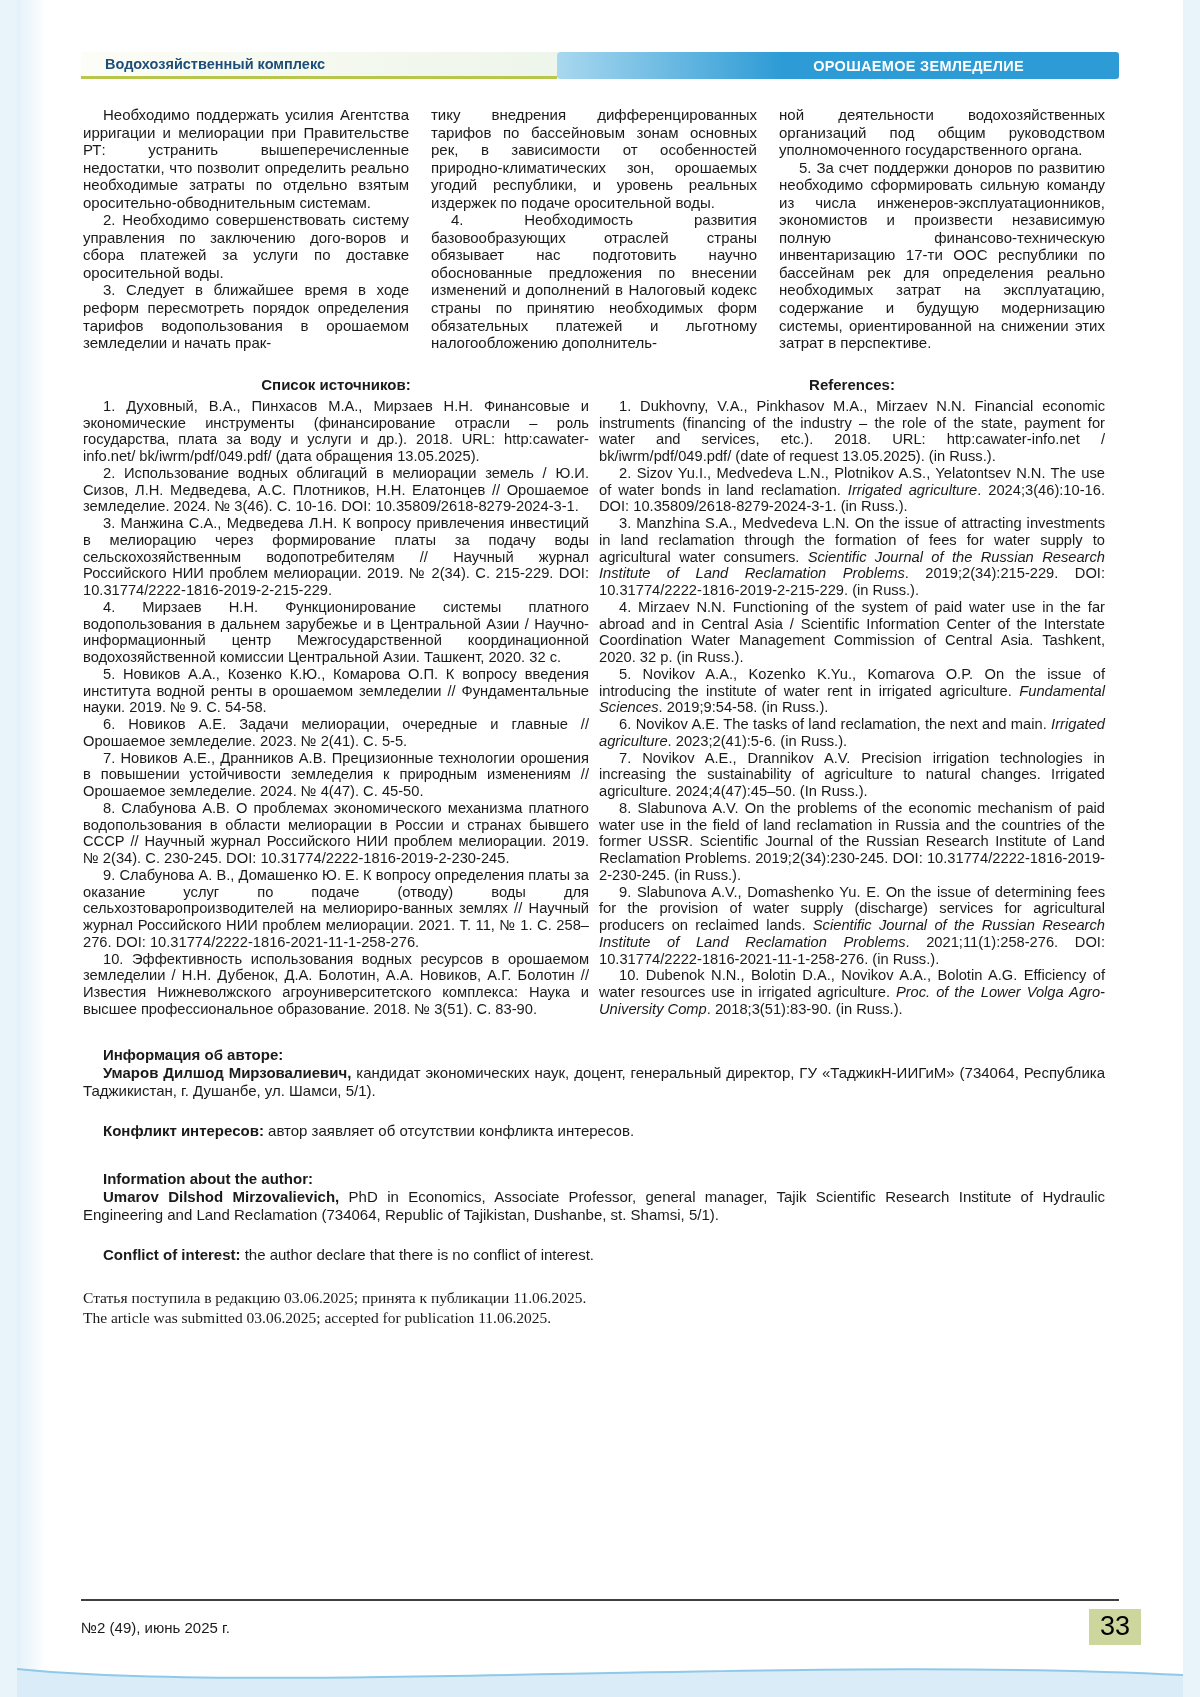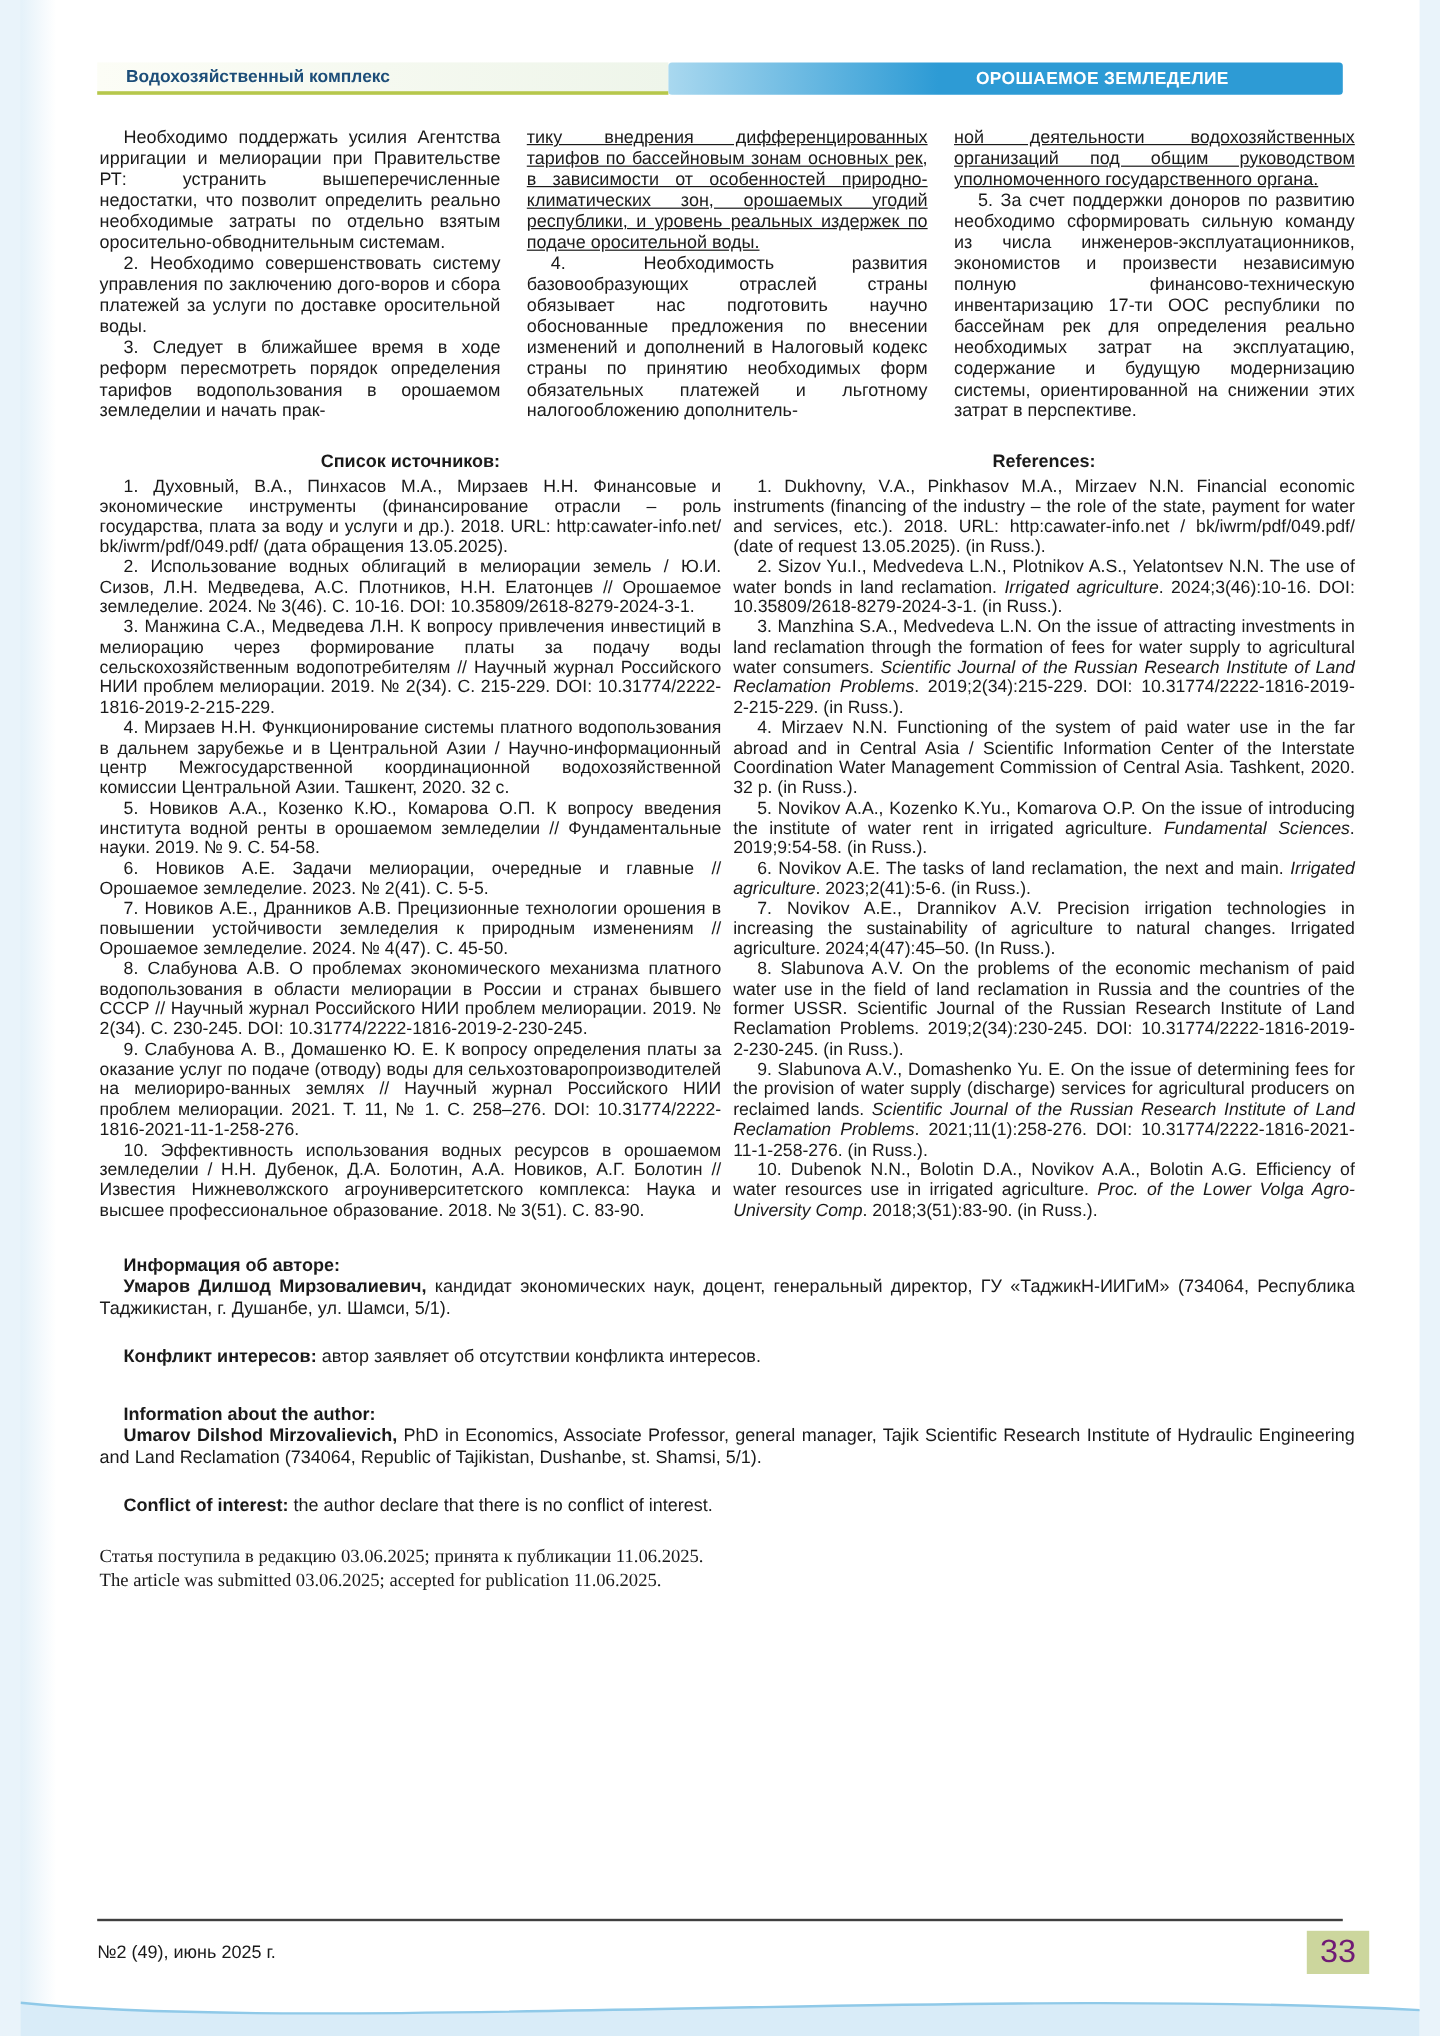--- a/index.html
+++ b/index.html
@@ -14,46 +14,46 @@
     flex:1;display:flex;align-items:center;padding-left:24px;
     border-bottom:3px solid #b6c74b;background:linear-gradient(90deg,#fcfdf6,#eef5ea);
     color:#1d4e79;font-weight:bold;font-size:14.5px;
   }
   .head-right{
     width:45%;display:flex;align-items:center;justify-content:flex-end;padding-right:95px;
     background:linear-gradient(90deg,#a9d8ef,#2d9bd5 40%,#2d9bd5);
     color:#ffffff;font-weight:bold;font-size:14.5px;border-radius:3px;letter-spacing:.3px;
   }
   
-  .content{position:absolute;top:106px;left:66px;right:54px;}
+  .content{position:absolute;top:106px;left:66px;right:78px;}
   .top-columns{display:flex;gap:22px;text-align:justify;font-size:15px;line-height:1.17;}
   .col{flex:1;}
   .bp{margin:0;text-indent:20px;}
-  .bp.noind{text-indent:0;text-decoration:underline;}
+  .bp.noind{text-indent:0;}
   .refs{display:flex;gap:10px;margin-top:24px;text-align:justify;font-size:14.7px;line-height:1.14;}
   .refcol{flex:1;}
   .ref-title{margin:0 0 5px 0;text-align:center;font-size:15px;font-weight:bold;}
   .ref{margin:0;text-indent:20px;}
   .it{font-style:italic;}
   .authors{display:flex;gap:30px;margin-top:28px;text-align:justify;font-size:15px;line-height:1.2;flex-direction:column;}
   .authcol{flex:1;}
   .auth-title{margin:0;font-weight:bold;text-indent:20px;}
   .auth-text{margin:0;text-indent:20px;}
   .conflict{margin-top:22px;}
   .submitted{margin-top:24px;text-align:left;font-family:"Liberation Serif",serif;font-size:15.5px;line-height:1.3;}
   .submitted p{margin:0;}
   
   .foot{
     position:absolute;left:64px;right:64px;bottom:52px;
     border-top:2px solid #3f3f3f;display:flex;justify-content:space-between;align-items:center;
     padding-top:8px;font-size:15px;margin-top:48px;
   }
   .issue{color:#1a1a1a;}
   .pagenum{
-    background:#ccd69d;color:#701a75;font-size:27px;font-weight:500;
+    background:#ccd69d;color:#000000;font-size:27px;font-weight:500;
     padding:3px 11px;margin-right:-22px;line-height:1.1;
   }
   .swoosh{position:absolute;left:0;bottom:0;width:1200px;height:46px;display:block;}
 </style>
 </head>
 <body>
 
 <div class="page">
 
   <header class="head">

